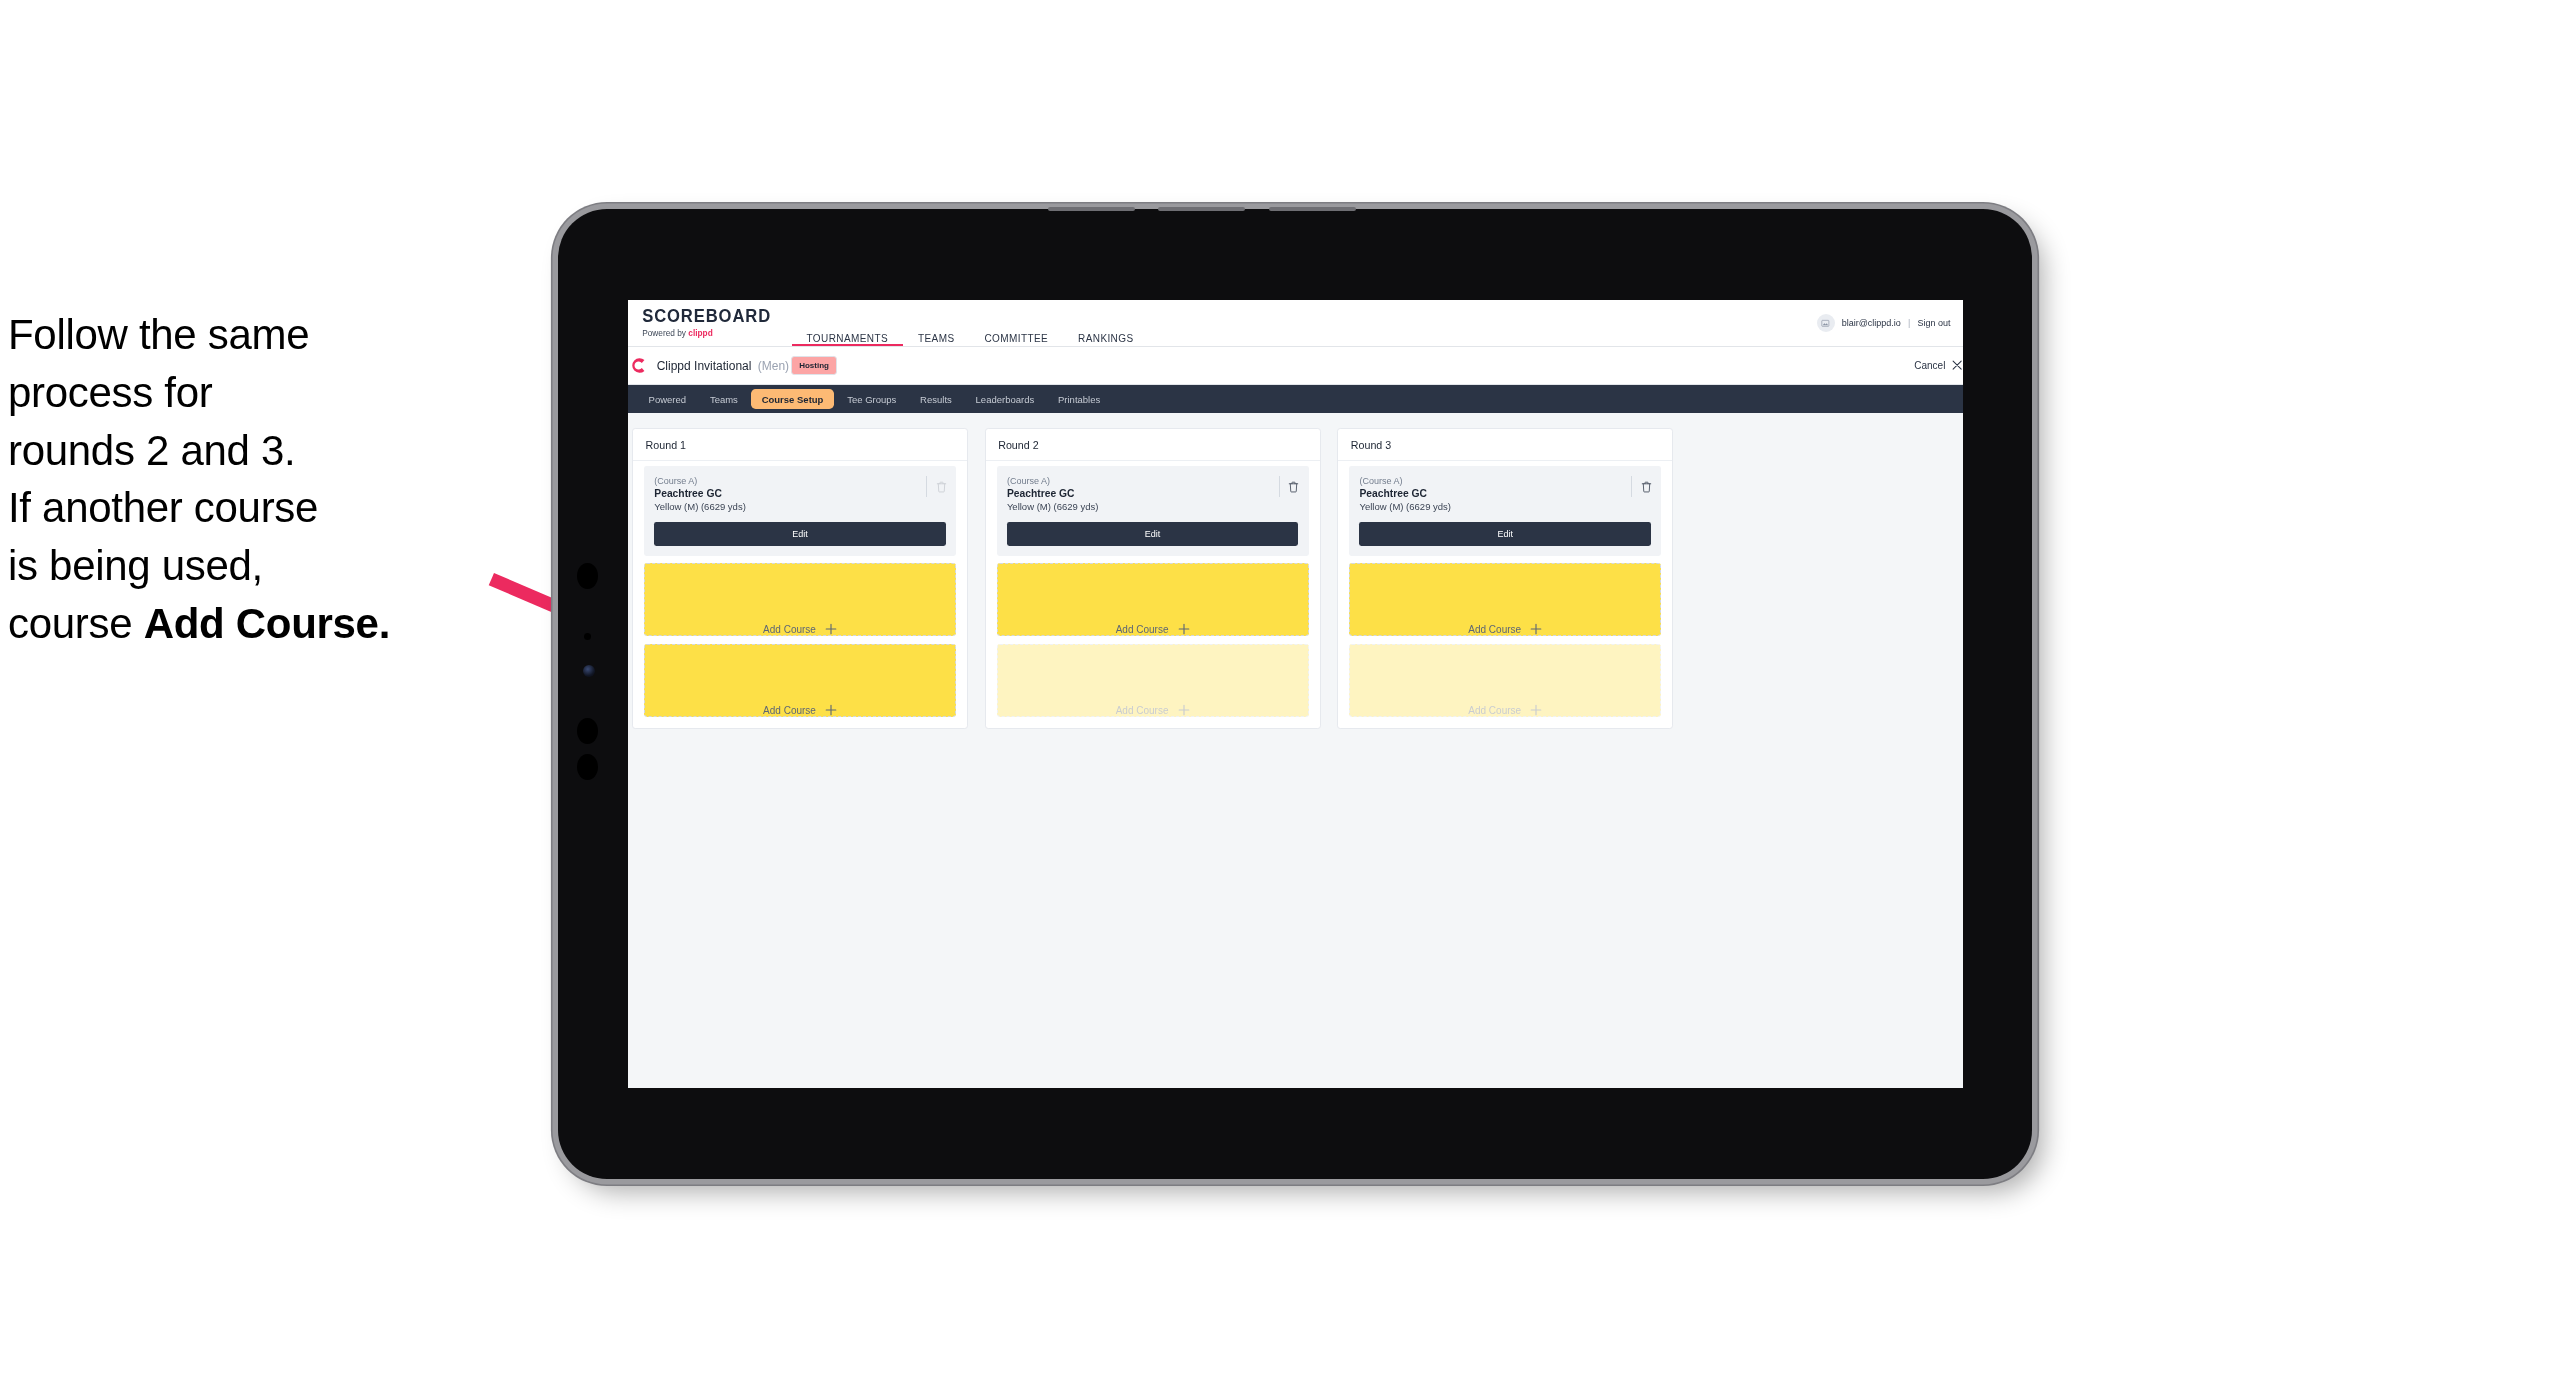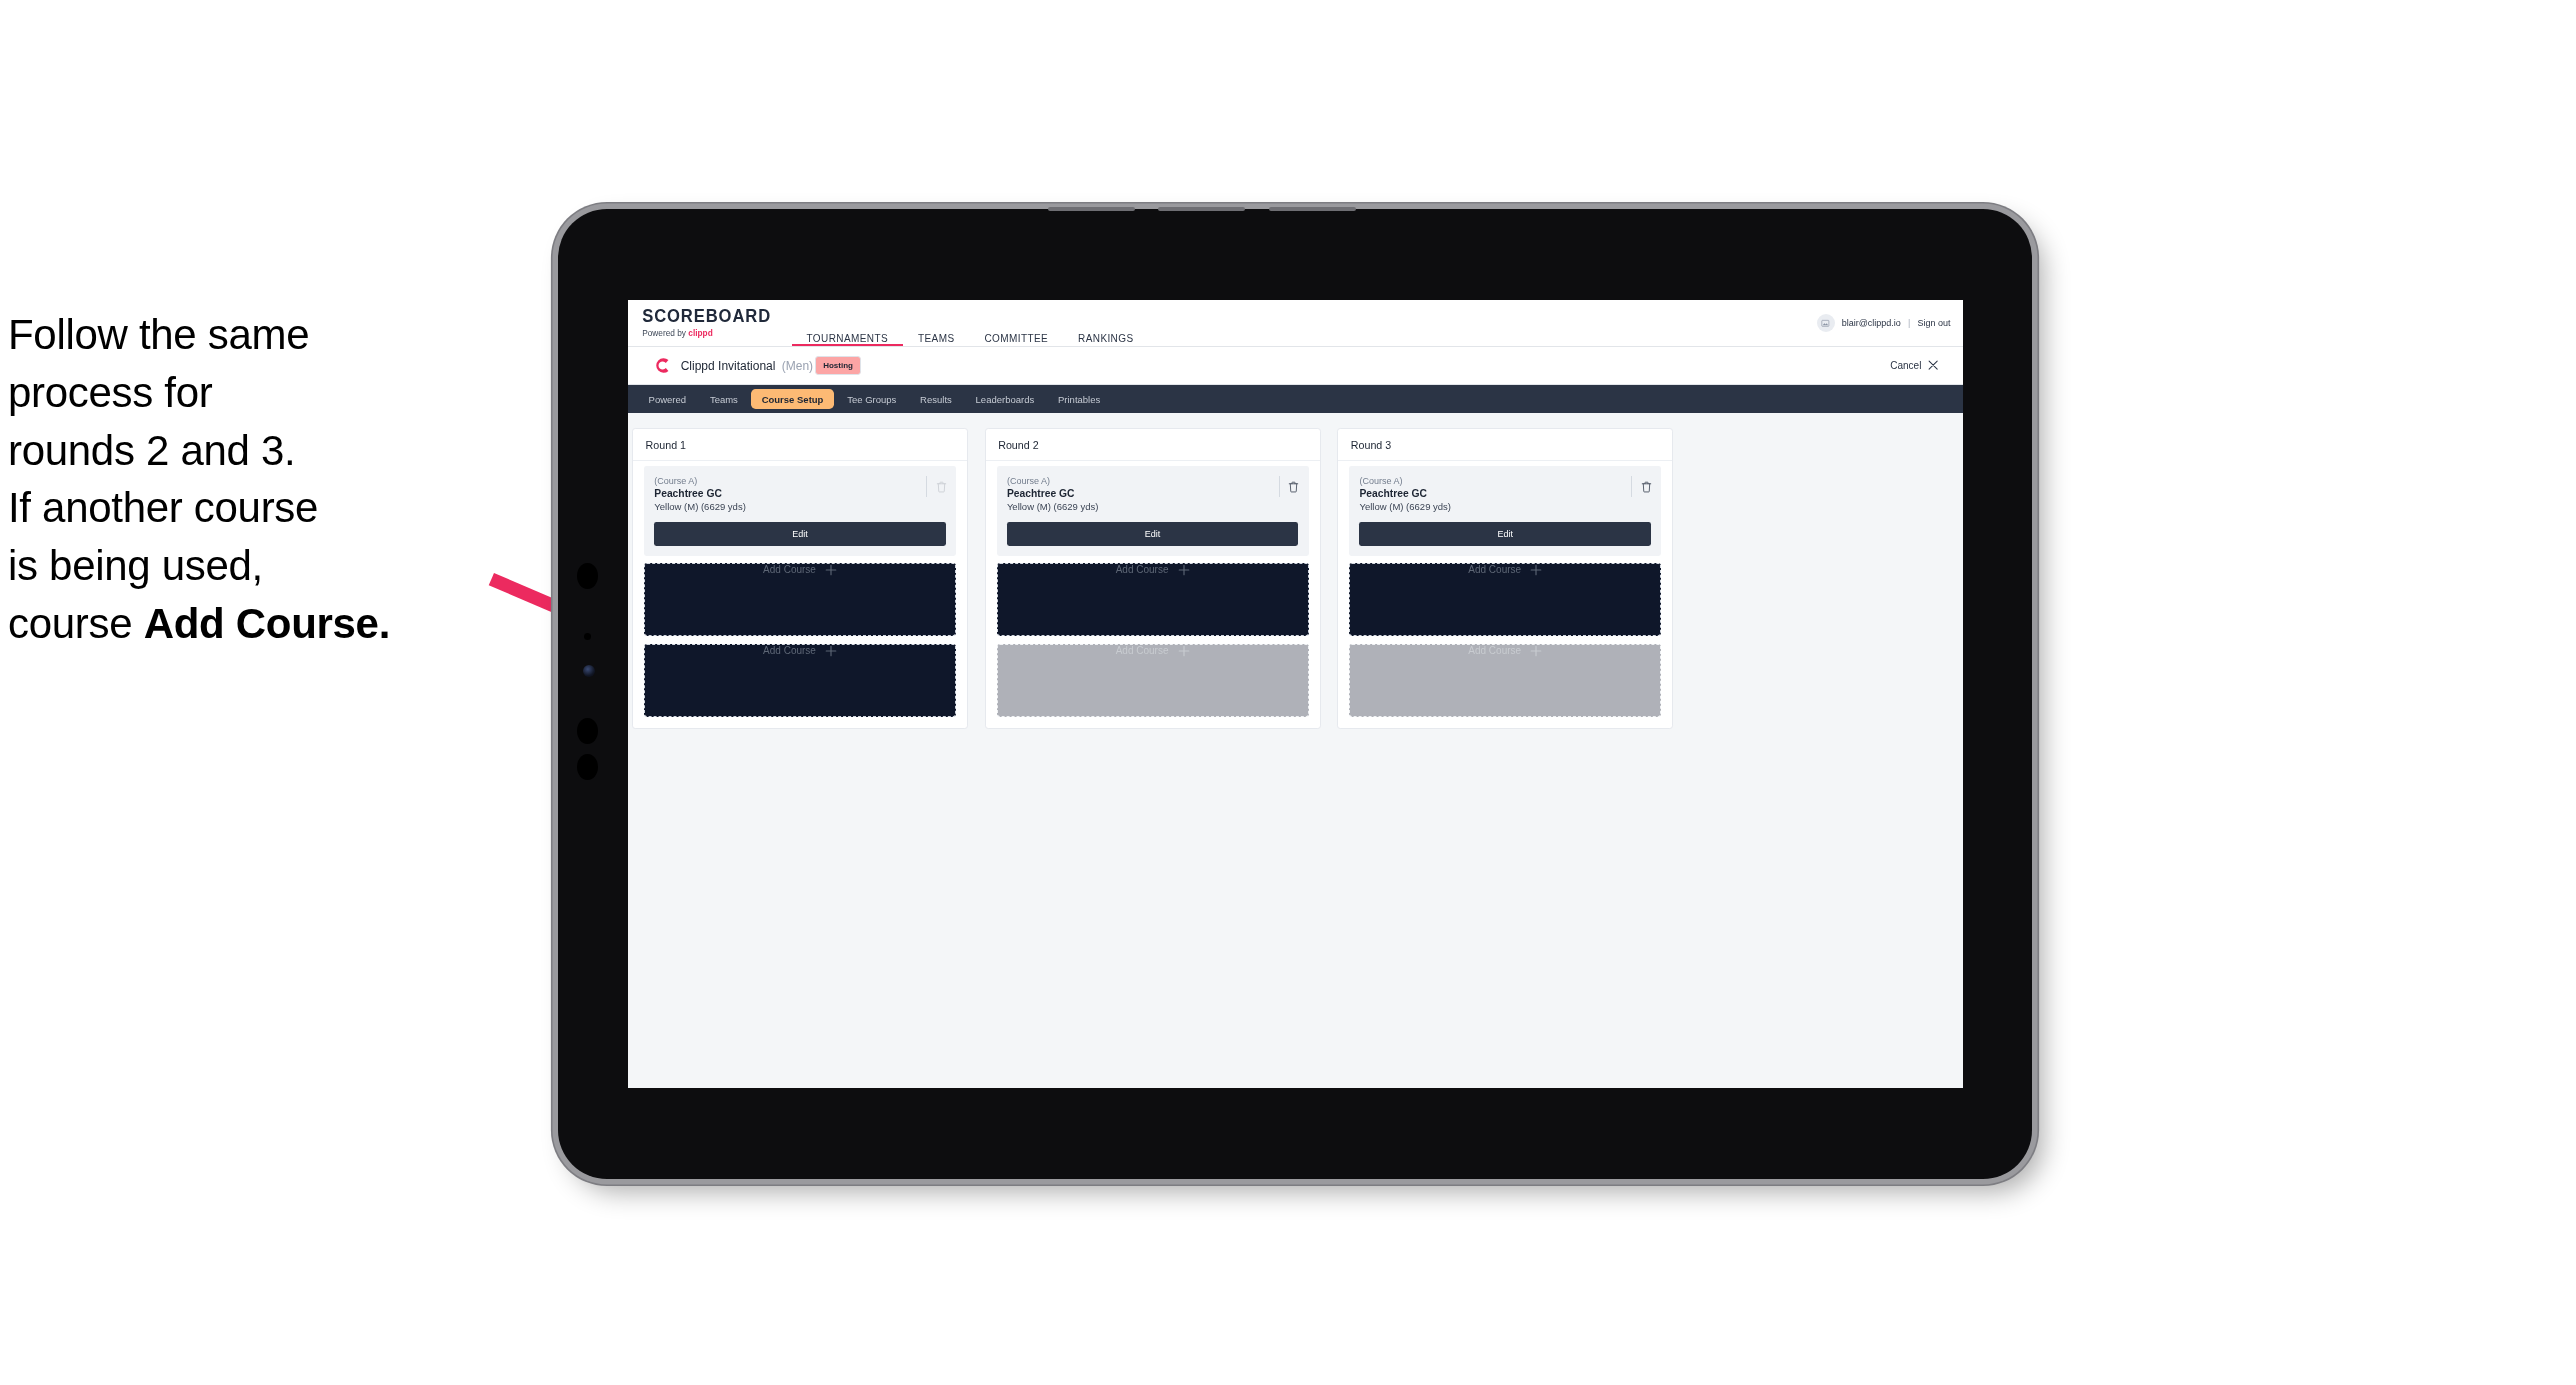--- a/index.html
+++ b/index.html
@@ -157,21 +157,21 @@
   .divider-pipe { color: #aab1bd; }
 
   
   #tourney-bar {
     position: relative;
     height: 38px;
     background: #ffffff;
     border-bottom: 0.8px solid #e2e5e9;
     display: flex;
     align-items: center;
-    padding: 0 25px;
+    padding: 0 1px;
   }
   #clippd-c {
     width: 19px; height: 19px;
     margin-right: 8.7px;
     position: relative;
     flex: none;
   }
   #tourney-name { font-size: 12px; color: #1d2533; font-weight: 400; }
   #tourney-gender { font-size: 12px; color: #9aa2b1; margin-left: 6.3px; }
   #hosting-badge {
@@ -274,25 +274,25 @@
     font-family: "Liberation Sans", sans-serif;
     cursor: pointer;
   }
 
   
   .add-slot {
     border: 1.2px dashed #d3d8e0;
     border-radius: 3.2px;
     height: 73px;
     display: flex;
-    align-items: flex-start;
+    align-items: flex-end;
     justify-content: center;
     gap: 9px;
     margin-bottom: 7.1px;
-    background: #0f172a;
+    background: #fde047;
     cursor: pointer;
   }
   .add-slot:last-child { margin-bottom: 0; }
   .add-slot .add-label { font-size: 10px; color: #5d6675; }
   .add-slot.faded { opacity: 0.33; }
 
   .plus-icon { display: block; }
 </style>
 </head>
 <body>

